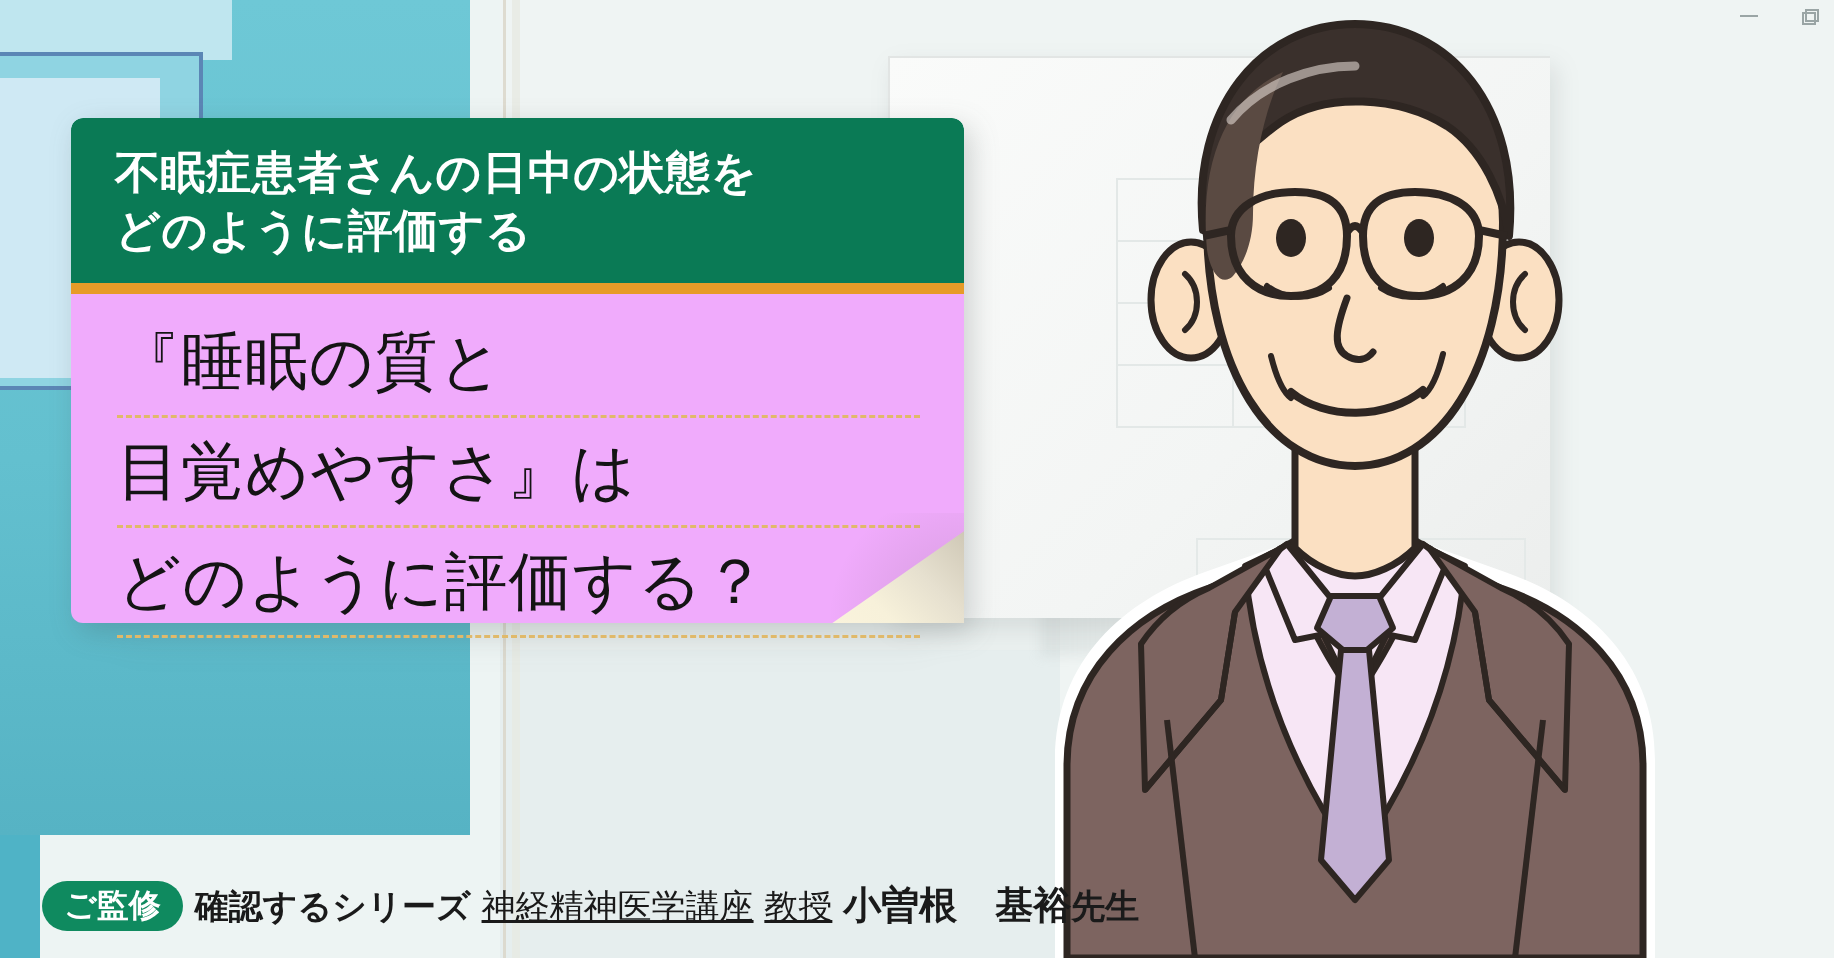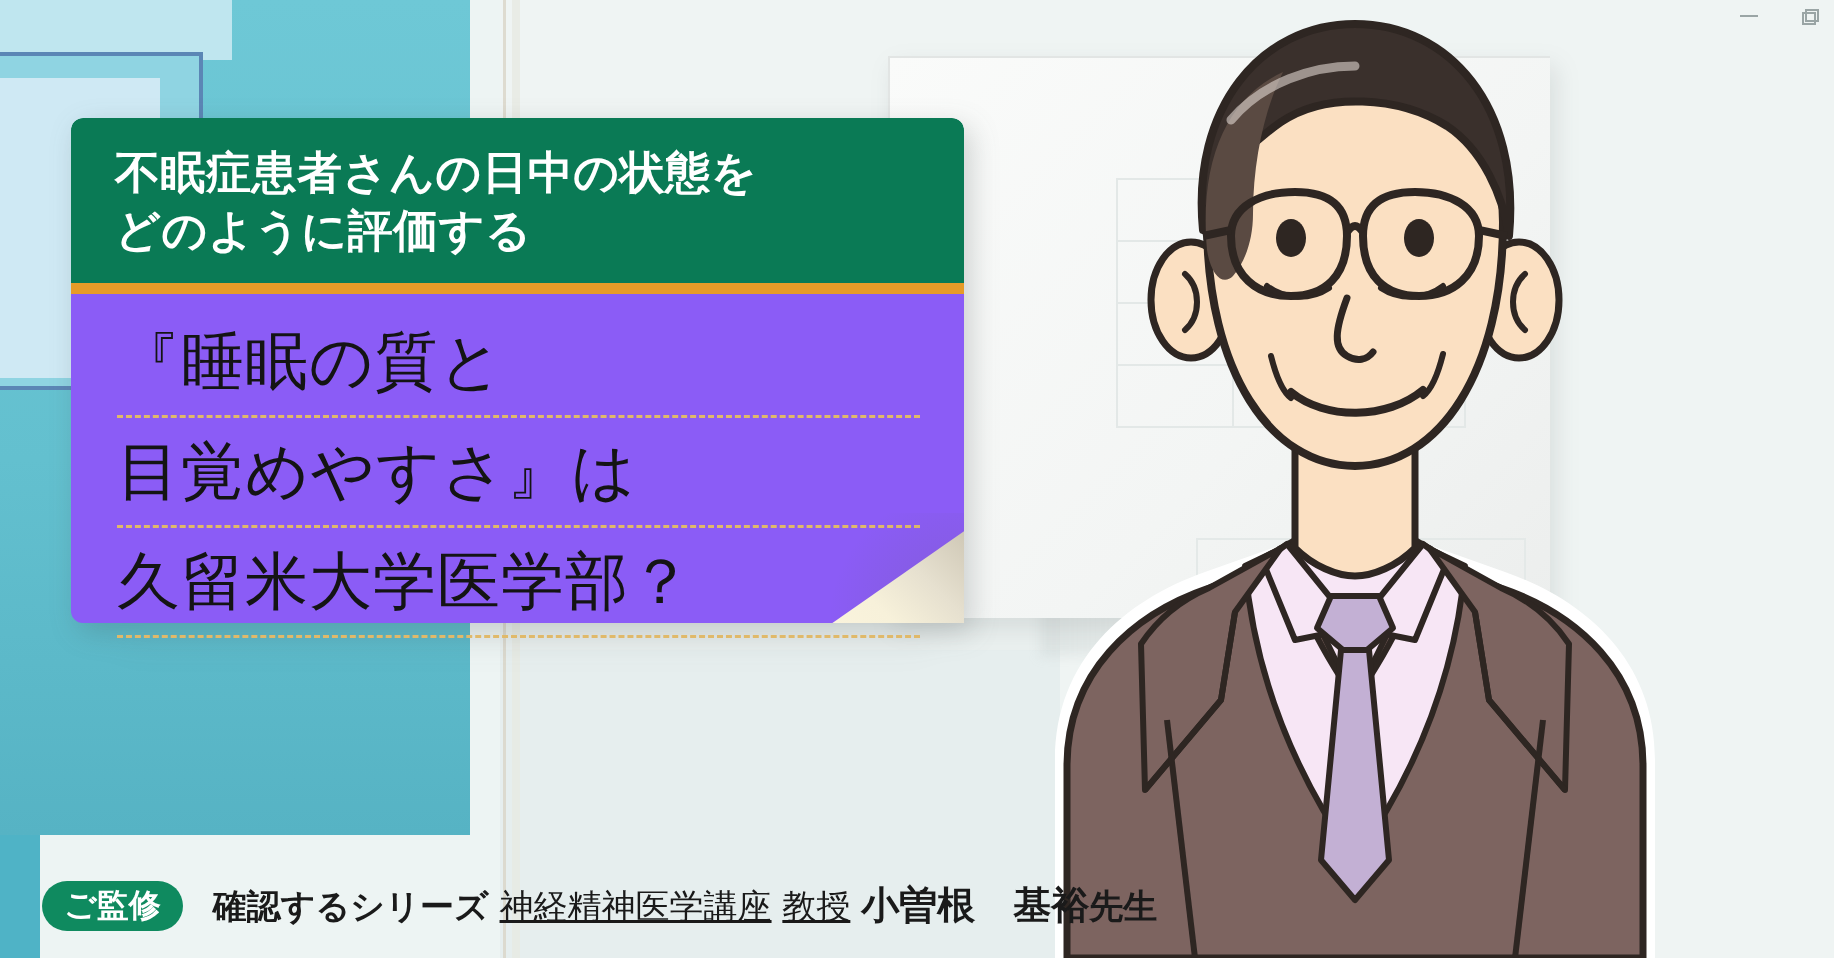--- a/index.html
+++ b/index.html
@@ -87,21 +87,21 @@
     padding:26px 38px 24px 44px;
     border-radius:12px 12px 0 0;
   }
   .card-head h1{
     margin:0;color:#ffffff;font-size:45px;line-height:1.28;font-weight:700;
     letter-spacing:.5px;
     font-family:"DejaVu Sans","Liberation Sans",sans-serif;
   }
   .card-rule{height:11px;background:#e79b28;}
   .card-body{
-    background:#8b5cf6;
+    background:#f0abfc;
     height:315px;padding:14px 44px 0 46px;position:relative;
     border-radius:0 0 12px 12px;
   }
   .note-line{
     height:107px;display:flex;align-items:center;
     border-bottom:3px dashed #e0b96a;
   }
   .note-line:last-child{border-bottom:3px dashed #e0b96a;}
   .note-line span{
     font-size:63px;color:#141414;font-weight:500;letter-spacing:1px;
@@ -114,21 +114,21 @@
     background:linear-gradient(225deg,#cfc8b6 0%,#e6e0cf 38%,#f7f1da 72%,#faf3dc 100%);
     clip-path:polygon(100% 0,100% 100%,0 100%);
   }
   .curl-shadow{
     position:absolute;right:0;bottom:0;width:160px;height:110px;
     background:radial-gradient(circle at 100% 100%,rgba(90,90,80,.20),rgba(90,90,80,0) 70%);
   }
 
   
   .credit{
-    position:absolute;left:42px;top:880px;display:flex;align-items:center;gap:30px;z-index:40;
+    position:absolute;left:42px;top:880px;display:flex;align-items:center;gap:12px;z-index:40;
   }
   .credit-badge{
     background:#0f8a5f;color:#fff;border-radius:26px;
     padding:8px 22px 10px;font-size:32px;font-weight:700;line-height:1;
     font-family:"DejaVu Sans","Liberation Sans",sans-serif;
   }
   .credit-text{
     font-size:34px;color:#1a1a1a;white-space:nowrap;
     font-family:"DejaVu Sans","Liberation Sans",sans-serif;
   }
@@ -269,21 +269,21 @@
     </div>
     <div class="card-rule"></div>
     <div class="card-body">
       <div class="note-line">
         <span>『睡眠の質と</span>
       </div>
       <div class="note-line">
         <span>目覚めやすさ』は</span>
       </div>
       <div class="note-line">
-        <span>久留米大学医学部？</span>
+        <span>どのように評価する？</span>
       </div>
       <div class="curl-shadow"></div>
       <div class="curl"></div>
     </div>
   </div>
 
   <div class="credit">
     <div class="credit-badge">ご監修</div>
     <div class="credit-text">
       <span class="affil">確認するシリーズ</span>

